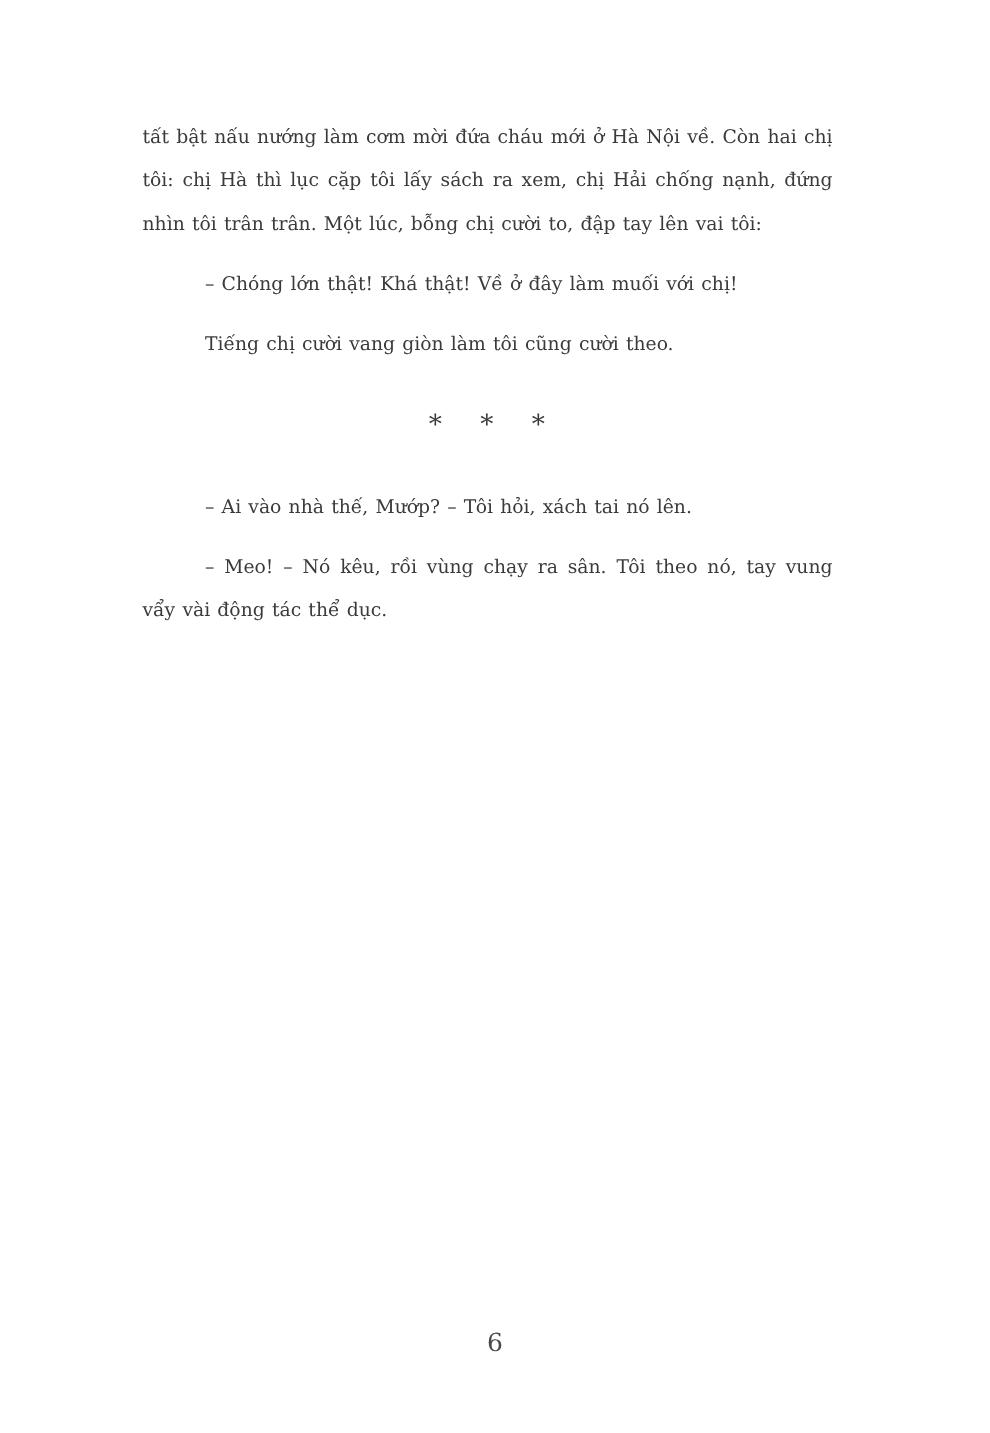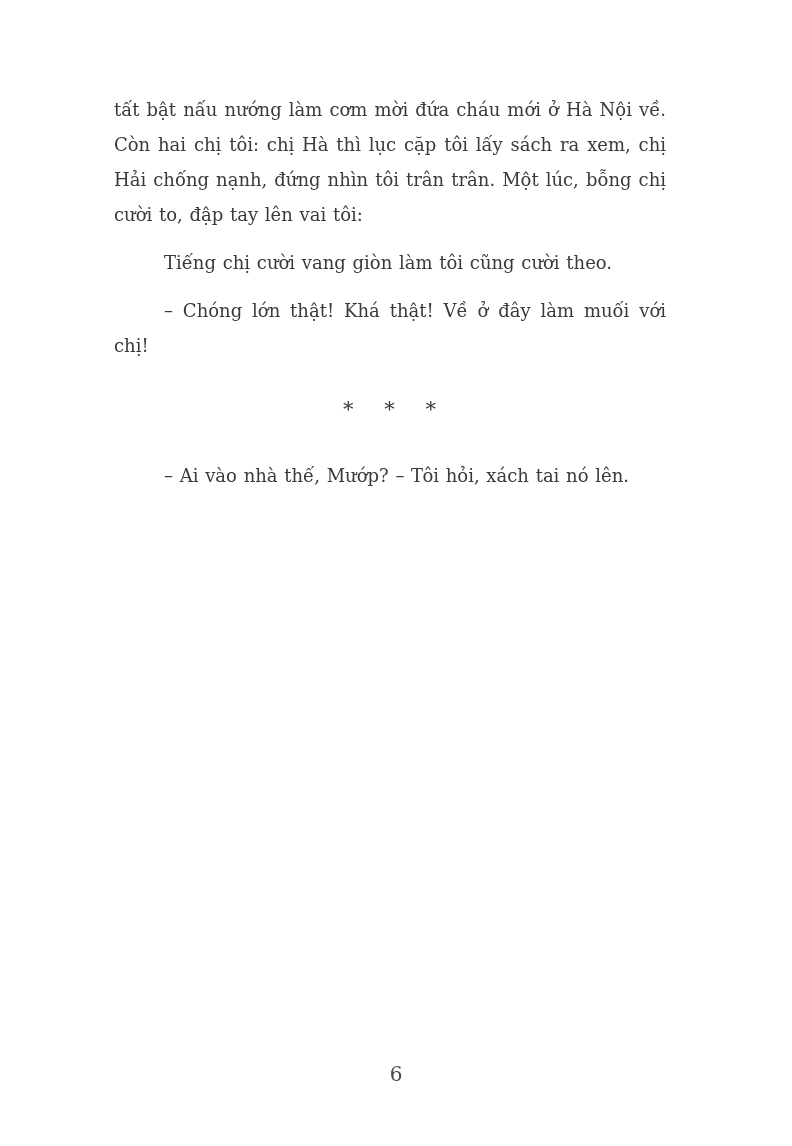--- a/index.html
+++ b/index.html
@@ -12,21 +12,21 @@
     width: 792px;
     height: 1146px;
     background: #ffffff;
     box-sizing: border-box;
     padding: 92px 126px 0 114px;
     font-family: "DejaVu Serif", "Liberation Serif", serif;
     color: #3a3a3a;
     overflow: hidden;
   }
   .para {
-    font-size: 18px;
+    font-size: 15px;
     line-height: 35px;
     text-align: justify;
     text-indent: 50px;
     margin: 0 0 13px 0;
     word-spacing: 1px;
   }
   .para.no-indent {
     text-indent: 0;
   }
   .separator {
@@ -46,21 +46,22 @@
     text-align: center;
     font-size: 20px;
     color: #4a4a4a;
   }
 </style>
 </head>
 <body>
 
 <div class="page">
   <p class="para no-indent">tất bật nấu nướng làm cơm mời đứa cháu mới ở Hà Nội về. Còn hai chị tôi: chị Hà thì lục cặp tôi lấy sách ra xem, chị Hải chống nạnh, đứng nhìn tôi trân trân. Một lúc, bỗng chị cười to, đập tay lên vai tôi:</p>
+  <p class="para">– Chóng lớn thật! Khá thật! Về ở đây làm muối với chị!</p>
   <p class="para">Tiếng chị cười vang giòn làm tôi cũng cười theo.</p>
-  <p class="para">– Chóng lớn thật! Khá thật! Về ở đây làm muối với chị!</p>
 
   <div class="separator">* * *</div>
 
   <p class="para">– Ai vào nhà thế, Mướp? – Tôi hỏi, xách tai nó lên.</p>
+  <p class="para">– Meo! – Nó kêu, rồi vùng chạy ra sân. Tôi theo nó, tay vung vẩy vài động tác thể dục.</p>
 
   <div class="page-number">6</div>
 </div>
 
 </body></html>

